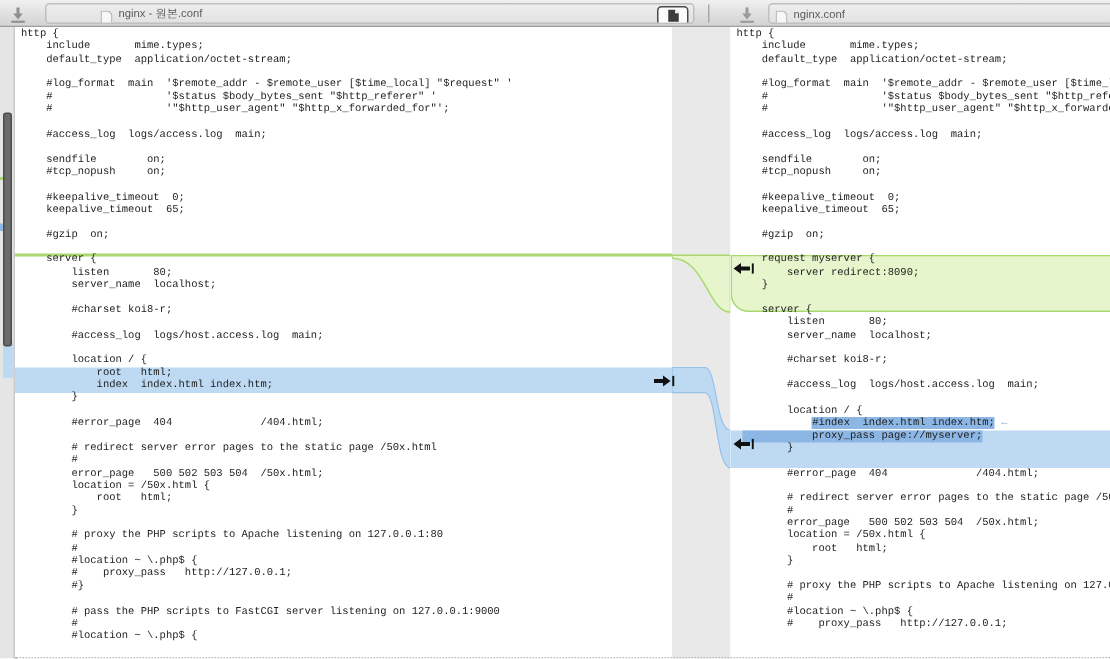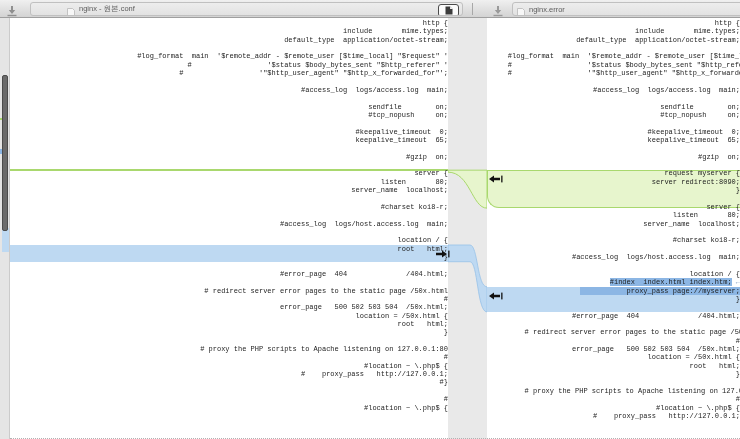--- a/index.html
+++ b/index.html
@@ -21,21 +21,21 @@
   .file-tab.right{left:512px;width:300px;padding-left:4px;}
   .doc-ic{width:8px;height:10px;margin-right:4px;flex:0 0 auto;}
   .tab-title{font-size:7.5px;color:#5c5c5c;white-space:nowrap;}
   .export-btn{position:absolute;right:3px;top:1px;width:21px;height:13px;
               background:#fbfbfb;border:1px solid #4a4a4a;border-radius:3px;
               box-sizing:border-box;display:flex;align-items:center;justify-content:center;
               padding:0;cursor:pointer;}
   .tb-divider{position:absolute;left:472px;top:3px;width:1px;height:12px;background:#a8a8a8;}
 
   
-  .content{position:absolute;left:0;top:18px;width:740px;height:421px;background:#fff;text-align:right;}
+  .content{position:absolute;left:0;top:18px;width:740px;height:421px;background:#fff;}
 
   
   .overview{position:absolute;left:0;top:0;width:10px;height:421px;
             background:#e5e5e5;border-right:1px solid #cbcbcb;box-sizing:border-box;}
   .ov-mark{position:absolute;left:0;width:8px;}
   .ov-mark.green{background:var(--added-border);}
   .ov-mark.blue{background:var(--changed-inline);}
   .ov-blue-block{position:absolute;left:2px;width:7px;background:var(--changed-bg);}
   .ov-thumb{position:absolute;left:2px;width:6px;background:#6b6b6b;
             border:1px solid #4c4c4c;border-radius:2px;box-sizing:border-box;cursor:pointer;}
@@ -95,21 +95,21 @@
       <path d="M5 1 h2 v4 h2.2 L6 9 L2.8 5 H5 Z" fill="#9a9a9a"></path>
       <rect x="1.5" y="9.8" width="9" height="1.4" fill="#9a9a9a"></rect>
     </svg>
   </span>
   <div class="file-tab right">
     <span class="doc-ic">
       <svg width="8" height="10" viewBox="0 0 8 10">
         <path d="M0.5 0.5 h5 l2 2 v7 h-7 Z" fill="#f7f7f7" stroke="#b7b7b7" stroke-width="0.8"></path>
       </svg>
     </span>
-    <span class="tab-title">nginx.error</span>
+    <span class="tab-title">nginx.conf</span>
   </div>
 </div>
 
 <div class="content">
 
   <div class="overview">
     <div class="ov-mark green" style="top:100px;height:2px;"></div>
     <div class="ov-mark blue" style="top:131px;height:5px;"></div>
     <div class="ov-blue-block" style="top:210px;height:24px;"></div>
     <div class="ov-thumb" style="top:57px;height:156px;"></div>
@@ -140,37 +140,39 @@
         <div class="code-line">    server {</div>
         <div class="code-line">        listen       80;</div>
         <div class="code-line">        server_name  localhost;</div>
         <div class="code-line"></div>
         <div class="code-line">        #charset koi8-r;</div>
         <div class="code-line"></div>
         <div class="code-line">        #access_log  logs/host.access.log  main;</div>
         <div class="code-line"></div>
         <div class="code-line">        location / {</div>
         <div class="code-line">            root   html;</div>
+        <div class="code-line">            index  index.html index.htm;</div>
         <div class="code-line">        }</div>
         <div class="code-line"></div>
         <div class="code-line">        #error_page  404              /404.html;</div>
         <div class="code-line"></div>
         <div class="code-line">        # redirect server error pages to the static page /50x.html</div>
         <div class="code-line">        #</div>
         <div class="code-line">        error_page   500 502 503 504  /50x.html;</div>
         <div class="code-line">        location = /50x.html {</div>
         <div class="code-line">            root   html;</div>
         <div class="code-line">        }</div>
         <div class="code-line"></div>
         <div class="code-line">        # proxy the PHP scripts to Apache listening on 127.0.0.1:80</div>
         <div class="code-line">        #</div>
         <div class="code-line">        #location ~ \.php$ {</div>
         <div class="code-line">        #    proxy_pass   http://127.0.0.1;</div>
         <div class="code-line">        #}</div>
         <div class="code-line"></div>
+        <div class="code-line">        # pass the PHP scripts to FastCGI server listening on 127.0.0.1:9000</div>
         <div class="code-line">        #</div>
         <div class="code-line">        #location ~ \.php$ {</div>
       </div>
   </div>
 
   <div class="gutter">
     <svg id="ribbons" width="39" height="421" viewBox="0 0 39 421">
         <path d="M0 152.16 L39 152.16 L39 190.14 C24 190.14 22 154.16 0 154.16 Z" fill="#e7f5cd" stroke="#a9d86e" stroke-width="1"></path>
         <path d="M0 226.98999999999998 L22 226.98999999999998 C30 226.98999999999998 29 268.84 39 268.84 L39 293.95 C29 293.95 30 243.73 22 243.73 L0 243.73 Z" fill="#bed9f2" stroke="#97c1e8" stroke-width="0.8"></path>
       </svg>

